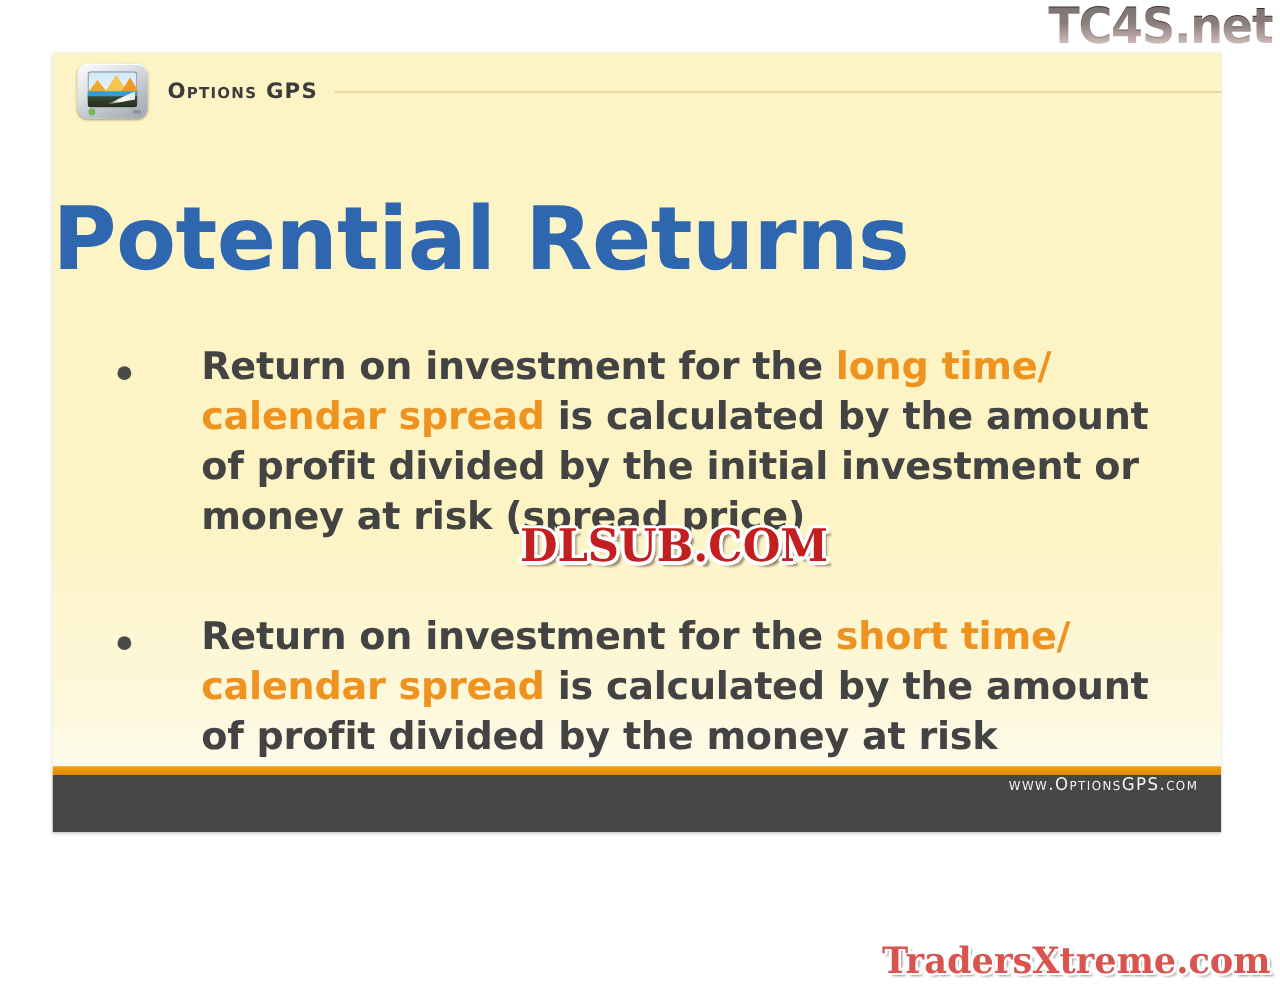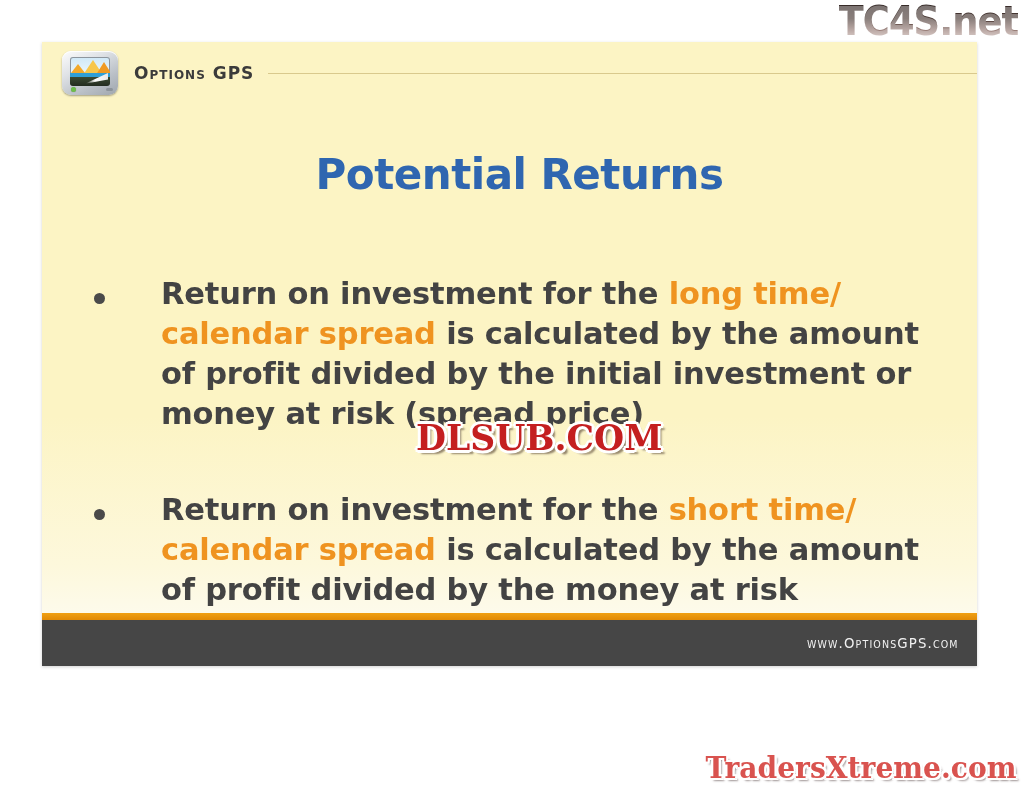--- a/index.html
+++ b/index.html
@@ -175,27 +175,26 @@
     margin-right: 0;
     background: #d9c98d;
   }
 
   
   .slide-title {
     position: absolute;
     left: 0;
     right: 0;
     top: 108px;
-    text-align: center;
-    font-family: "DejaVu Sans", sans-serif;
-    font-weight: bold;
-    font-size: 42px;
+    text-align: left;
+    font-family: "DejaVu Sans", sans-serif;
+    font-weight: bold;
+    font-size: 70px;
     letter-spacing: -0.5px;
     color: #2f66b0;
-    margin-left: 20px;
   }
 
   
   .bullets {
     position: absolute;
     left: 28px;
     right: 20px;
     top: 232px;
   }
   .bullet-row {
@@ -237,21 +236,20 @@
     background: linear-gradient(180deg, #f0a013 0%, #e08906 100%);
   }
   .slide-footer {
     position: absolute;
     left: 0;
     right: 0;
     bottom: 0;
     height: 46px;
     background: #464646;
     display: flex;
-    align-items: center;
     justify-content: flex-end;
   }
   .footer-url {
     margin-right: 14px;
     font-family: "DejaVu Sans", sans-serif;
     font-size: 14px;
     font-variant: small-caps;
     letter-spacing: 1.2px;
     color: #f2f2f2;
     transform: scaleX(0.95);

